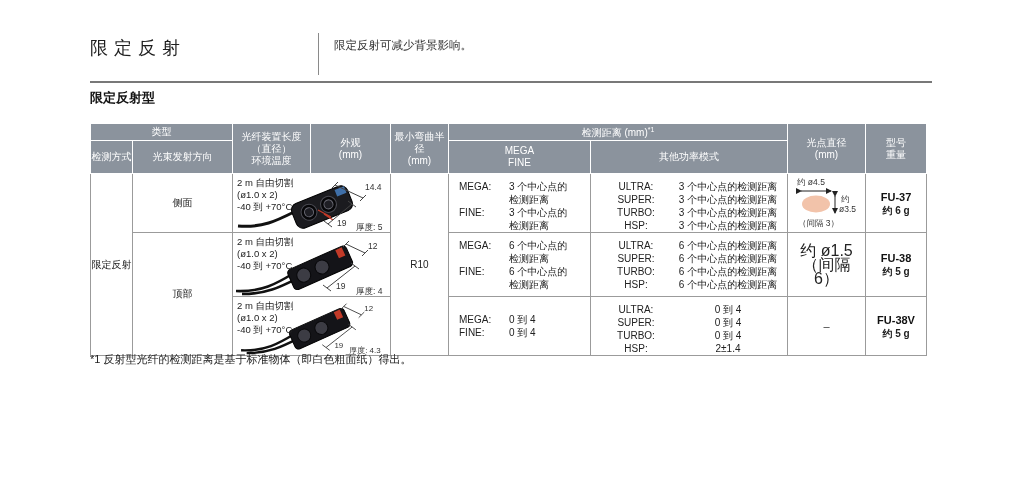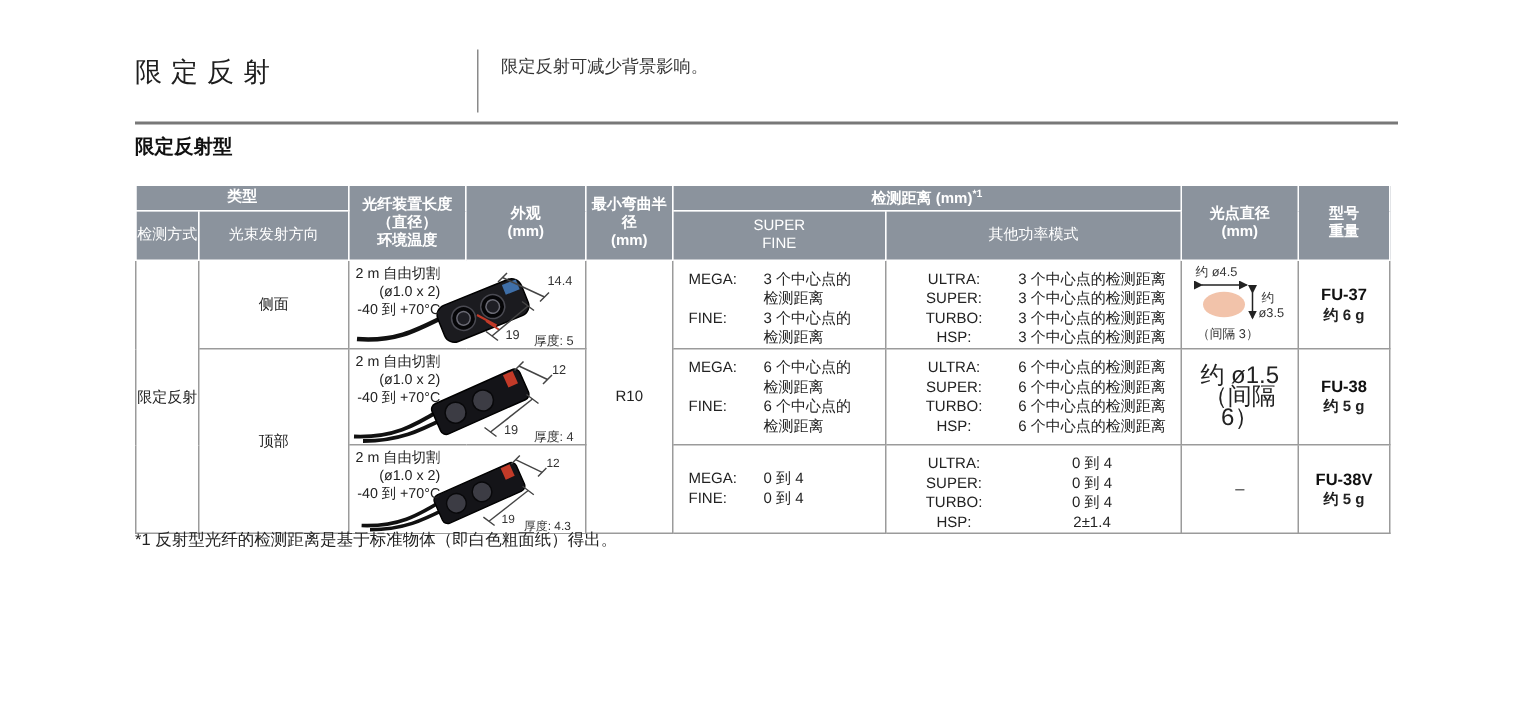--- a/index.html
+++ b/index.html
@@ -22,24 +22,24 @@
   table{border-collapse:collapse;table-layout:fixed;width:836px;}
   th,td{padding:0;margin:0;font-weight:normal;}
   th{
     background:#8b939d;color:#ffffff;font-size:10px;line-height:12px;
     border:1px solid #ffffff;text-align:center;vertical-align:middle;
   }
   td{
     border:1px solid #9b9b9b;font-size:10px;color:#222;background:#fff;
     vertical-align:middle;text-align:center;
   }
-  tr.hrow1 th{height:16px;font-weight:bold;}
+  tr.hrow1 th{height:16px;}
   tr.hrow2 th{height:32px;}
 
-  td.cell-fiberapp{position:relative;text-align:right;vertical-align:top;overflow:hidden;}
+  td.cell-fiberapp{position:relative;text-align:left;vertical-align:top;overflow:hidden;}
   .fiber-spec{
     position:absolute;left:4px;top:3px;font-size:9.5px;line-height:12px;color:#222;z-index:2;
   }
   .sensor-svg{position:absolute;right:0;bottom:0;z-index:1;}
 
   .lv-grid{display:grid;column-gap:4px;row-gap:0;text-align:left;}
   .lv-mega{grid-template-columns:46px 1fr;padding:6px 0 0 10px;}
   .lv-other{grid-template-columns:58px 1fr;padding:6px 0 0 16px;text-align:center;}
   .lv-grid span{font-size:10px;line-height:13px;color:#222;}
   td.v-top{vertical-align:top;}
@@ -93,21 +93,21 @@
 (mm)</th>
     <th colspan="2"><span>检测距离 (mm)</span><sup style="font-size:7px">*1</sup></th>
     <th rowspan="2" class="pre">光点直径
 (mm)</th>
     <th rowspan="2" class="pre">型号
 重量</th>
   </tr>
   <tr class="hrow2">
     <th>检测方式</th>
     <th>光束发射方向</th>
-    <th class="pre">SUPER
+    <th class="pre">MEGA
 FINE</th>
     <th>其他功率模式</th>
   </tr>
 
   <tr style="height:57px">
     <td rowspan="3">限定反射</td>
     <td>侧面</td>
     <td colspan="2" class="cell-fiberapp">
       <div class="fiber-spec pre">2 m 自由切割
 (ø1.0 x 2)

